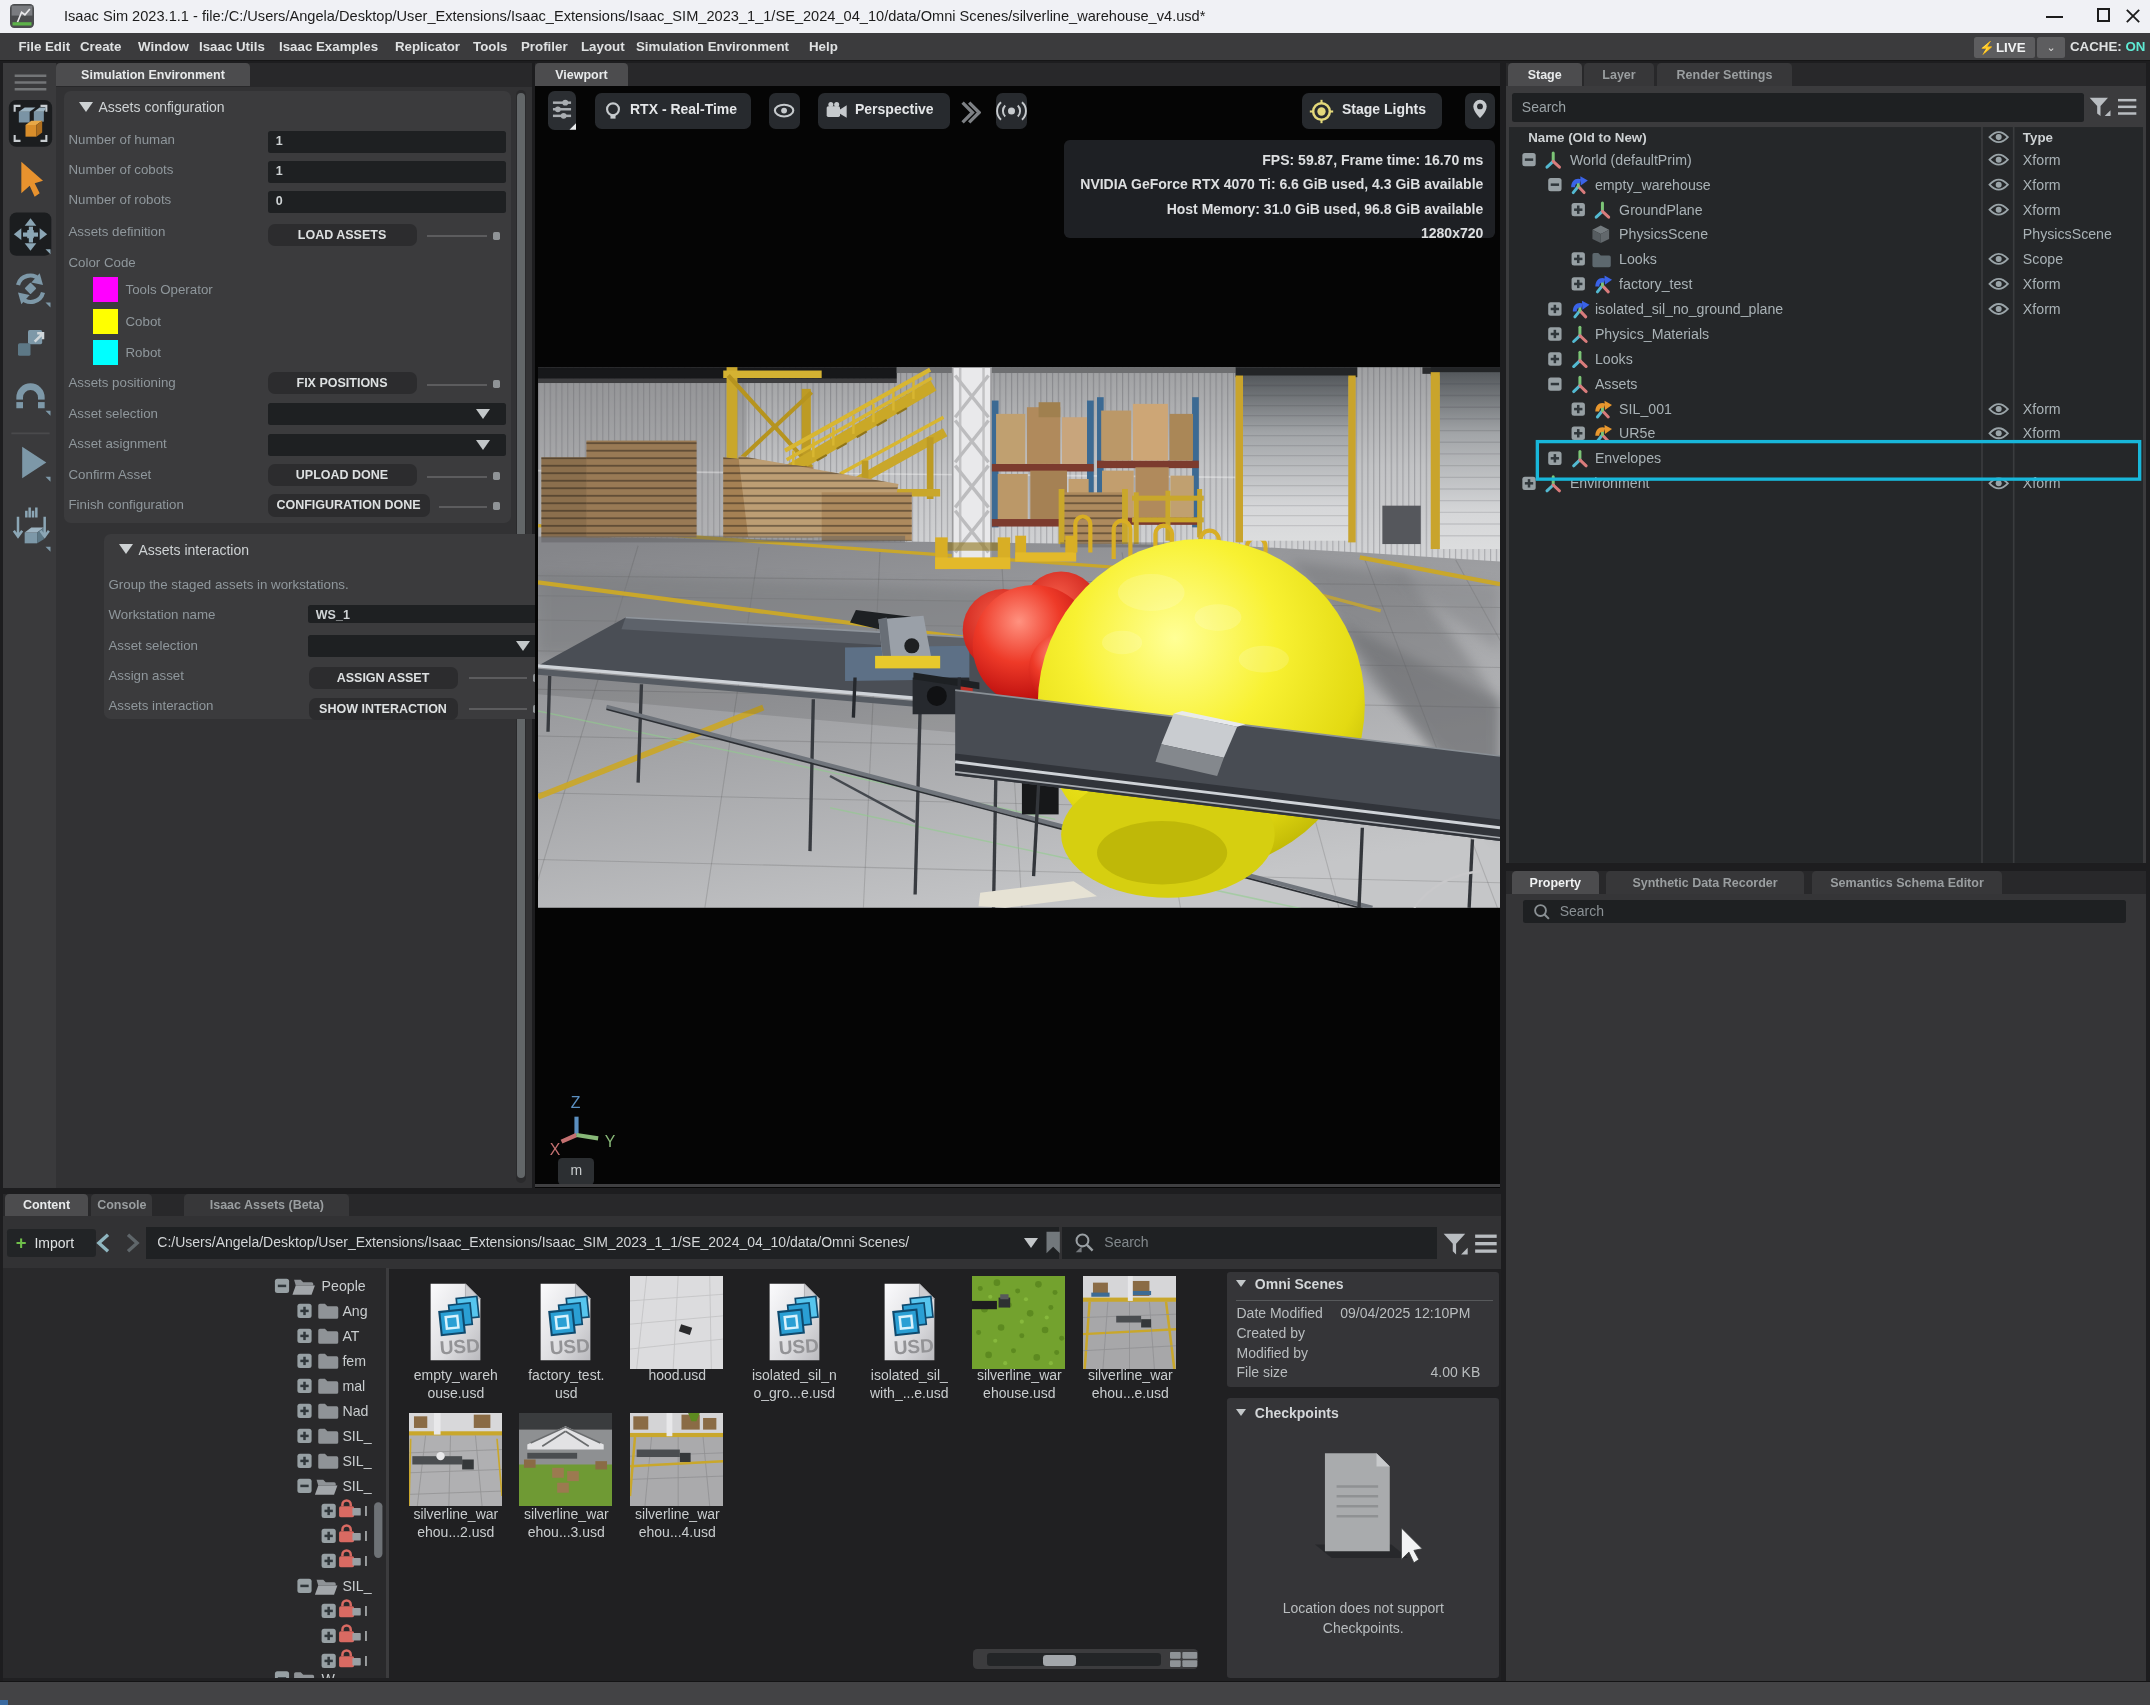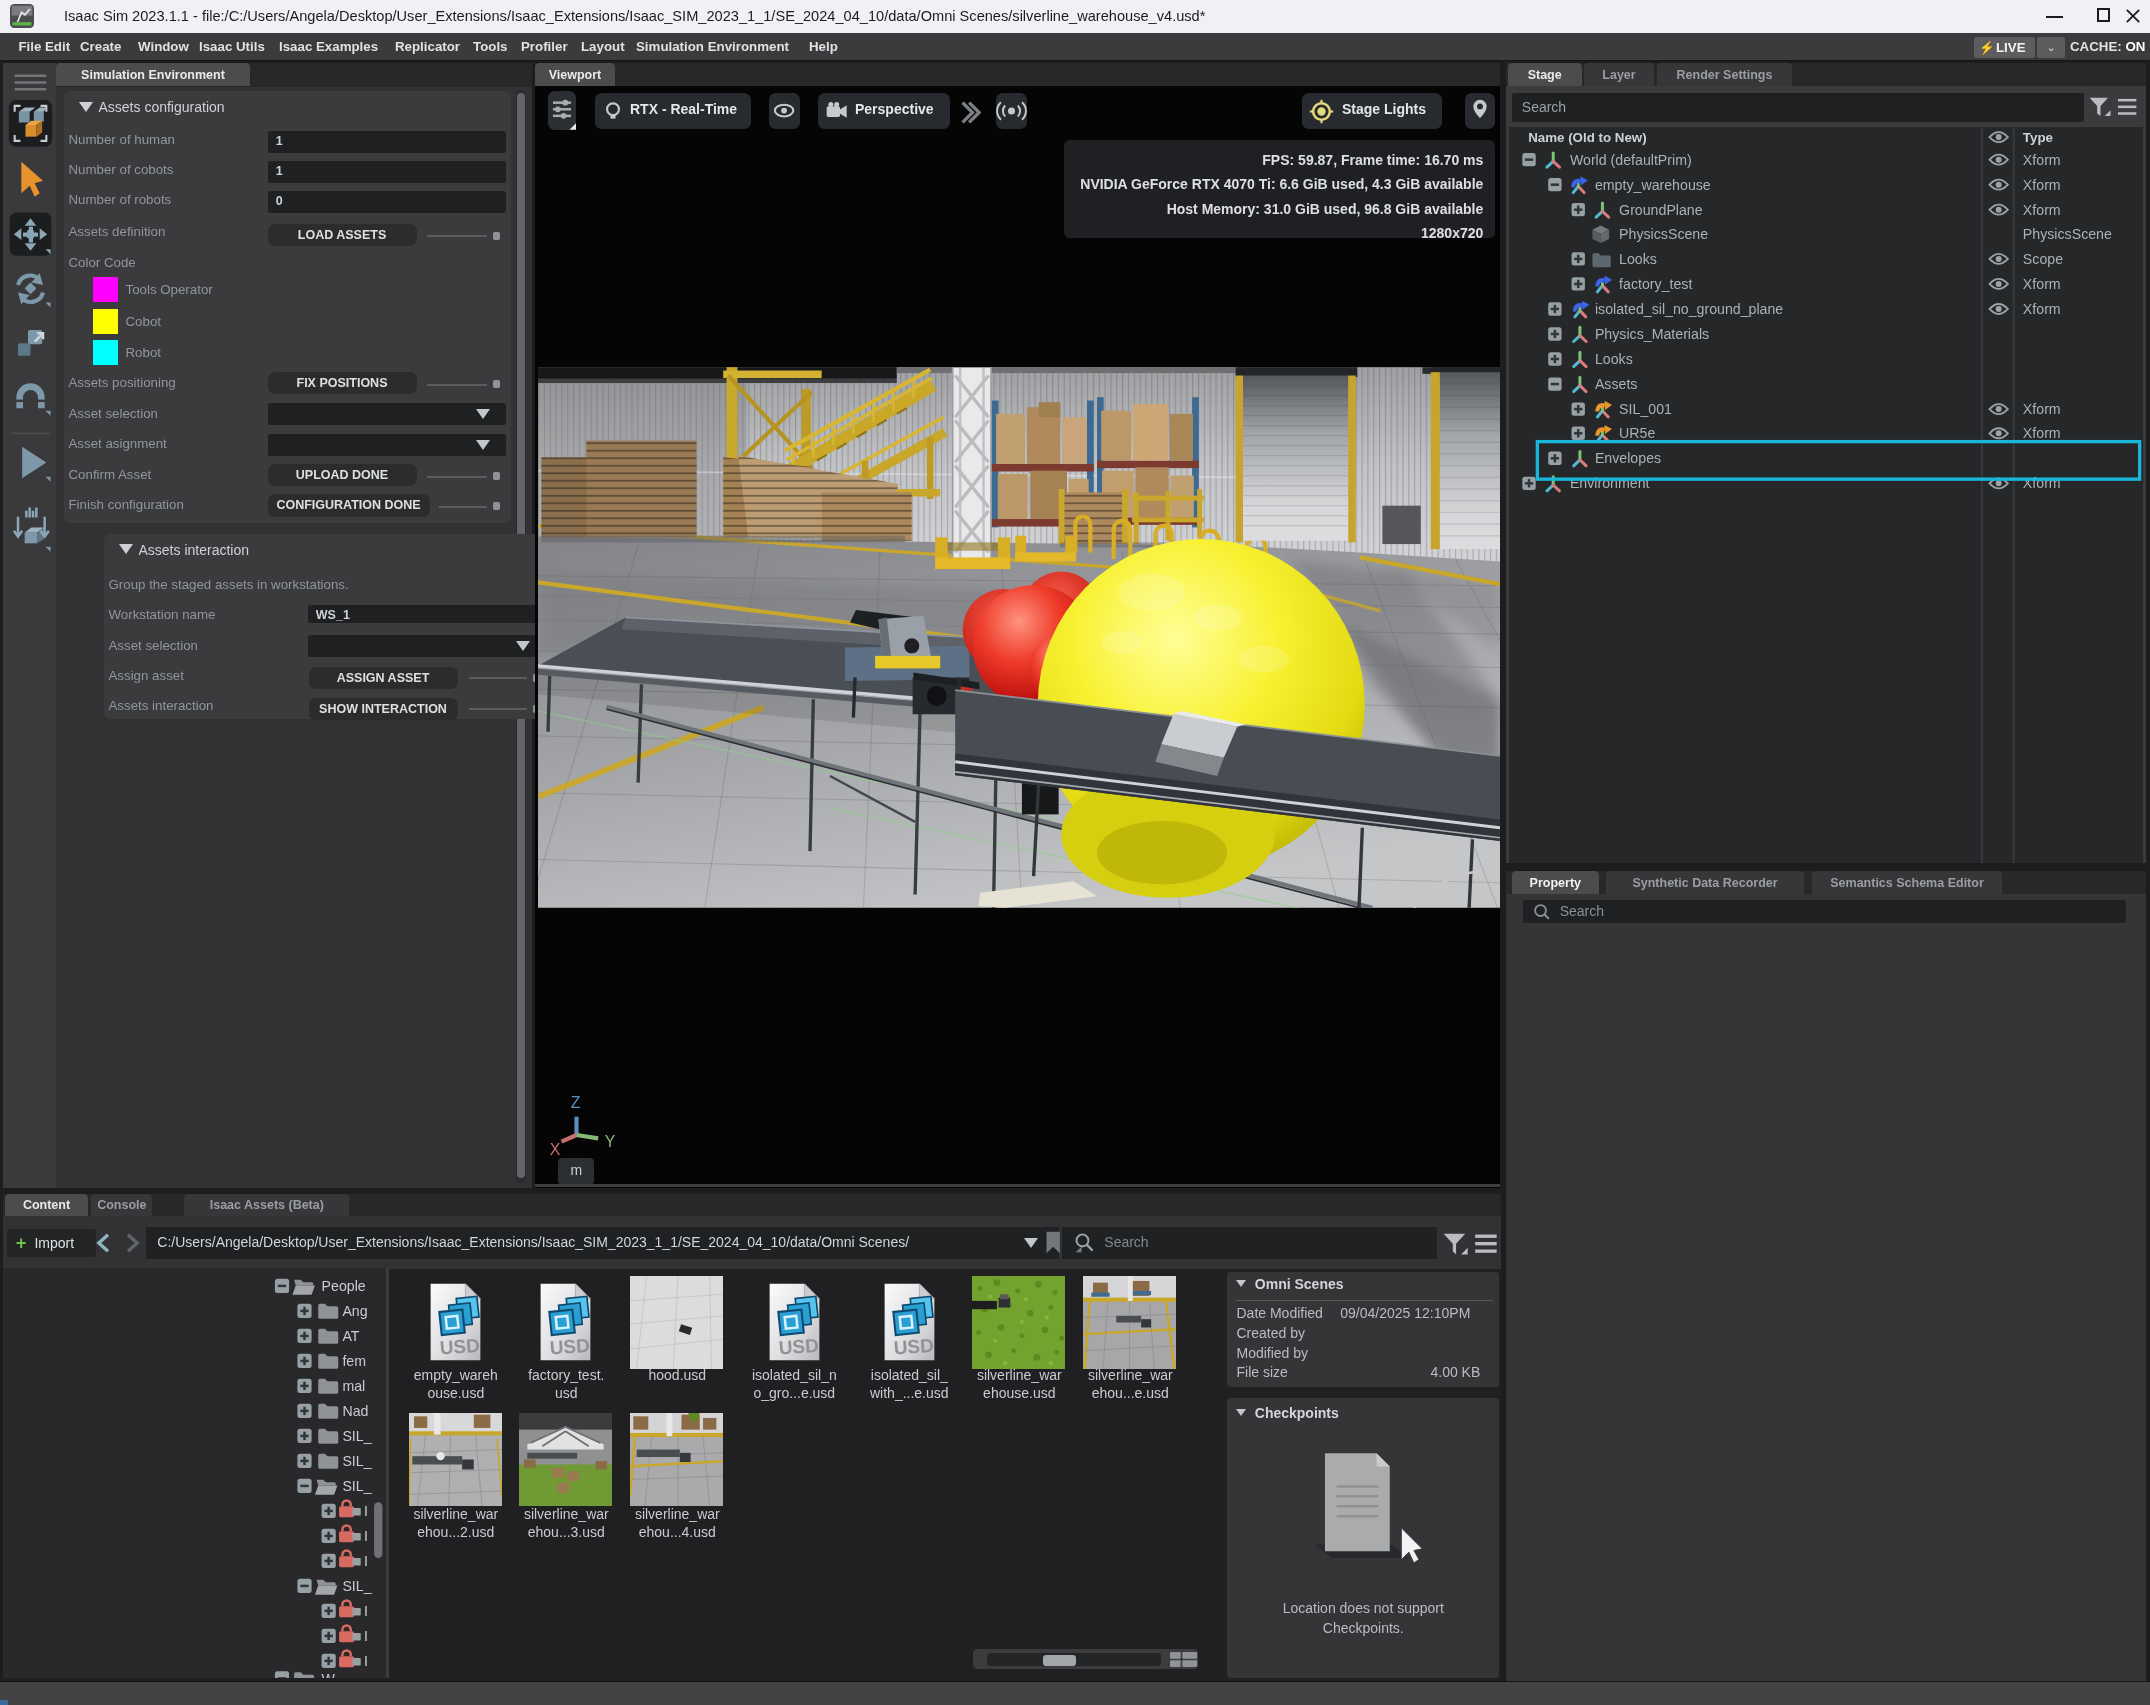--- a/index.html
+++ b/index.html
@@ -56,21 +56,21 @@
     <div class="menuitem" style="left:473px;">Tools</div>
     <div class="menuitem" style="left:521px;">Profiler</div>
     <div class="menuitem" style="left:581px;">Layout</div>
     <div class="menuitem" style="left:636px;">Simulation&nbsp;Environment</div>
     <div class="menuitem" style="left:809px;">Help</div>
     <div class="abs" style="left:1974px;top:4.2px;width:61px;height:21px;background:#5d5d5f;border-radius:2.5px;">
       <span style="position:absolute;left:5px;top:2.5px;color:#e8d43a;font-size:12.5px;">⚡</span>
       <span style="position:absolute;left:22px;top:2.5px;color:#f2f3f4;font-size:13.3px;font-weight:700;">LIVE</span>
     </div>
     <div class="abs" style="left:2037px;top:4.2px;width:28px;height:21px;background:#5d5d5f;border-radius:2.5px;color:#d8d8d8;font-size:11px;text-align:center;line-height:20px;">⌄</div>
-    <div class="menuitem" style="left:2070px;">CACHE: <span style="color:#ffffff;">ON</span></div>
+    <div class="menuitem" style="left:2070px;">CACHE: <span style="color:#5eead4;">ON</span></div>
   </div>
 
   <div id="toolbar" class="abs" style="left:3.3px;top:63px;width:55px;height:1125px;background:#3a3a3c;">
     <svg width="55" height="584" style="position:absolute;left:0;top:0;" viewBox="0 0 66 700">
       <g stroke="#737577" stroke-width="3">
         <line x1="14" y1="15" x2="52" y2="15"></line>
           <line x1="14" y1="23" x2="52" y2="23"></line>
           <line x1="14" y1="31" x2="52" y2="31"></line>
       </g>
       <rect x="7" y="44" width="52" height="56" rx="9" fill="#1b1d1f"></rect>
@@ -210,21 +210,21 @@
       <div class="sknob" style="left:429px;top:140px;"></div>
       <div class="lbl" style="left:5px;top:164px;">Assets interaction</div>
       <div class="btn" style="left:205px;top:164px;width:149px;height:22px;">SHOW INTERACTION</div>
       <div class="sline" style="left:365px;top:174px;width:58px;"></div>
       <div class="sknob" style="left:429px;top:171px;"></div>
     </div>
   </div>
 
   <div id="viewport" class="abs" style="left:535px;top:63px;width:965px;height:1125px;background:#050505;">
     <div class="abs" style="left:0;top:0;width:965px;height:22.5px;background:#28282a;"></div>
-    <div class="tab tabactive" style="left:0;top:0;width:80px;">Viewport</div>
+    <div class="tab tabactive" style="left:0;top:0;width:93px;">Viewport</div>
 
     <svg class="abs" style="left:2.5px;top:304px;" width="962" height="541" viewBox="0 0 1153 648">
       <defs>
         <linearGradient id="gWall" x1="0" y1="0" x2="0" y2="1">
           <stop offset="0" stop-color="#9fa0a2"></stop>
             <stop offset="0.5" stop-color="#c2c3c5"></stop>
             <stop offset="1" stop-color="#d4d5d7"></stop>
         </linearGradient>
         <linearGradient id="gFloor" x1="0.1" y1="0" x2="0.55" y2="1">
           <stop offset="0" stop-color="#85868a"></stop>

